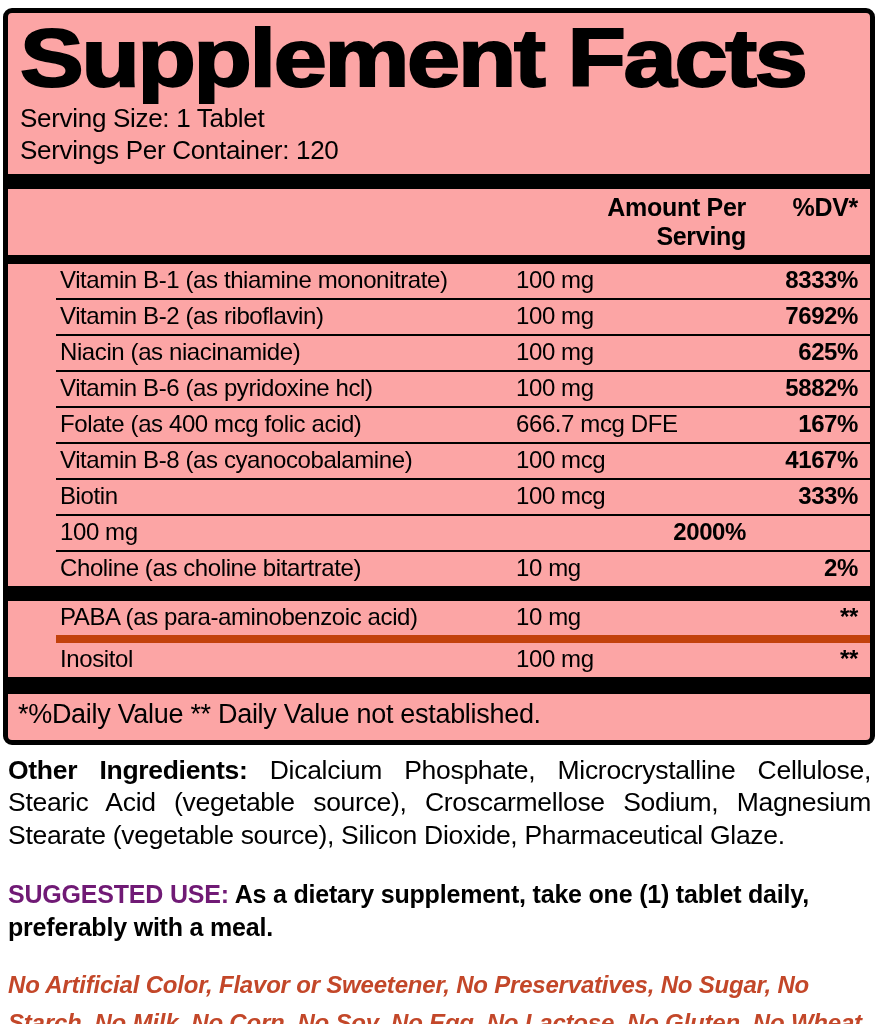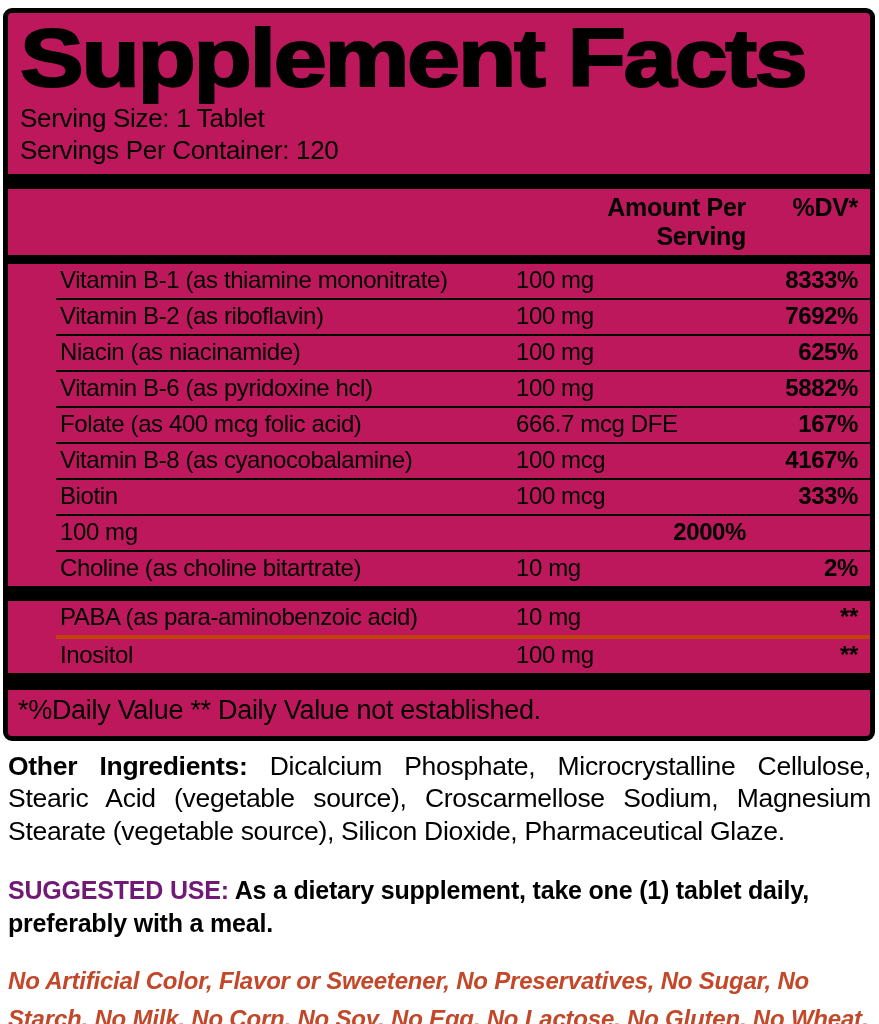--- a/index.html
+++ b/index.html
@@ -7,21 +7,21 @@
     width:879px;height:1024px;
     font-family:"Liberation Sans",sans-serif;
     color:#000;overflow:hidden;position:relative;
   }
 
   
   .panel{
     margin:8px 4px 0 3px;
     border:5px solid #000;
     border-radius:9px;
-    background:#be185d;
+    background:#fca5a5;
     overflow:hidden;
   }
   .panel-title{
     font-size:82px;font-weight:bold;line-height:1.02;
     letter-spacing:-2px;-webkit-text-stroke:2px #000;
     white-space:nowrap;margin:3px 0 2px 12px;
     transform:scaleX(1.165);transform-origin:left center;
   }
   .serving-line{
     font-size:26px;line-height:32px;margin:0 12px;letter-spacing:-0.3px;
@@ -40,21 +40,21 @@
   }
   .hdr-row{font-weight:bold;font-size:25px;letter-spacing:-0.3px;padding-top:4px;}
   .hdr-amount{text-align:right;}
   .hdr-dv{text-align:right;}
 
   .row{font-size:24px;letter-spacing:-0.4px;}
   .row .name{white-space:nowrap;}
   .row .amount{text-align:left;padding-right:40px;white-space:nowrap;}
   .row .dv{text-align:right;font-weight:bold;}
   #rows-main .row + .row{border-top:2px solid #000;}
-  #rows-extra .row + .row{border-top:4px solid #c2410c;}
+  #rows-extra .row + .row{border-top:8px solid #c2410c;}
 
   .footnote{font-size:27px;letter-spacing:-0.3px;padding:5px 10px 10px;}
 
   
   .below{padding:0 8px;}
   .other-ing{
     font-size:26.5px;line-height:1.23;letter-spacing:-0.3px;
     text-align:justify;margin:9px 0 0;
   }
   .other-ing .lbl{font-weight:bold;}

